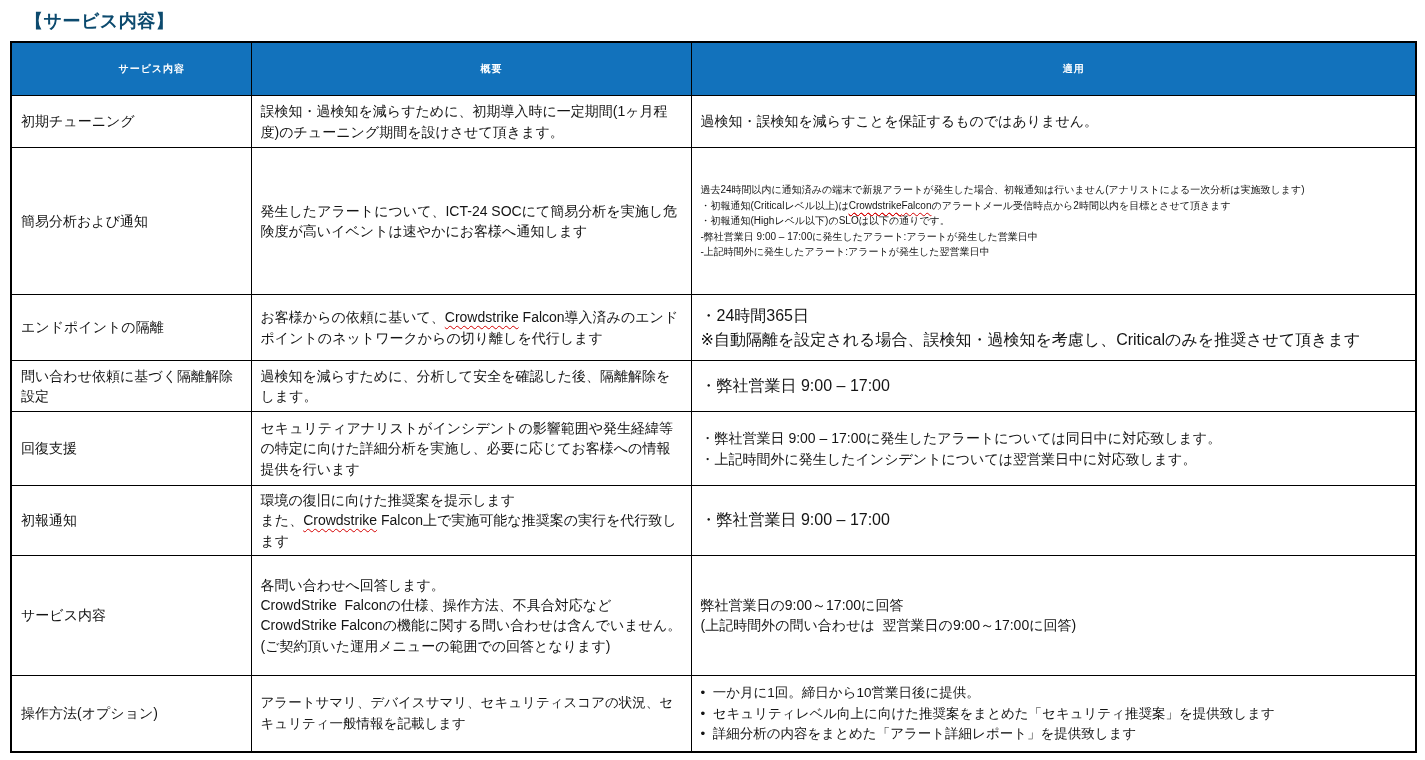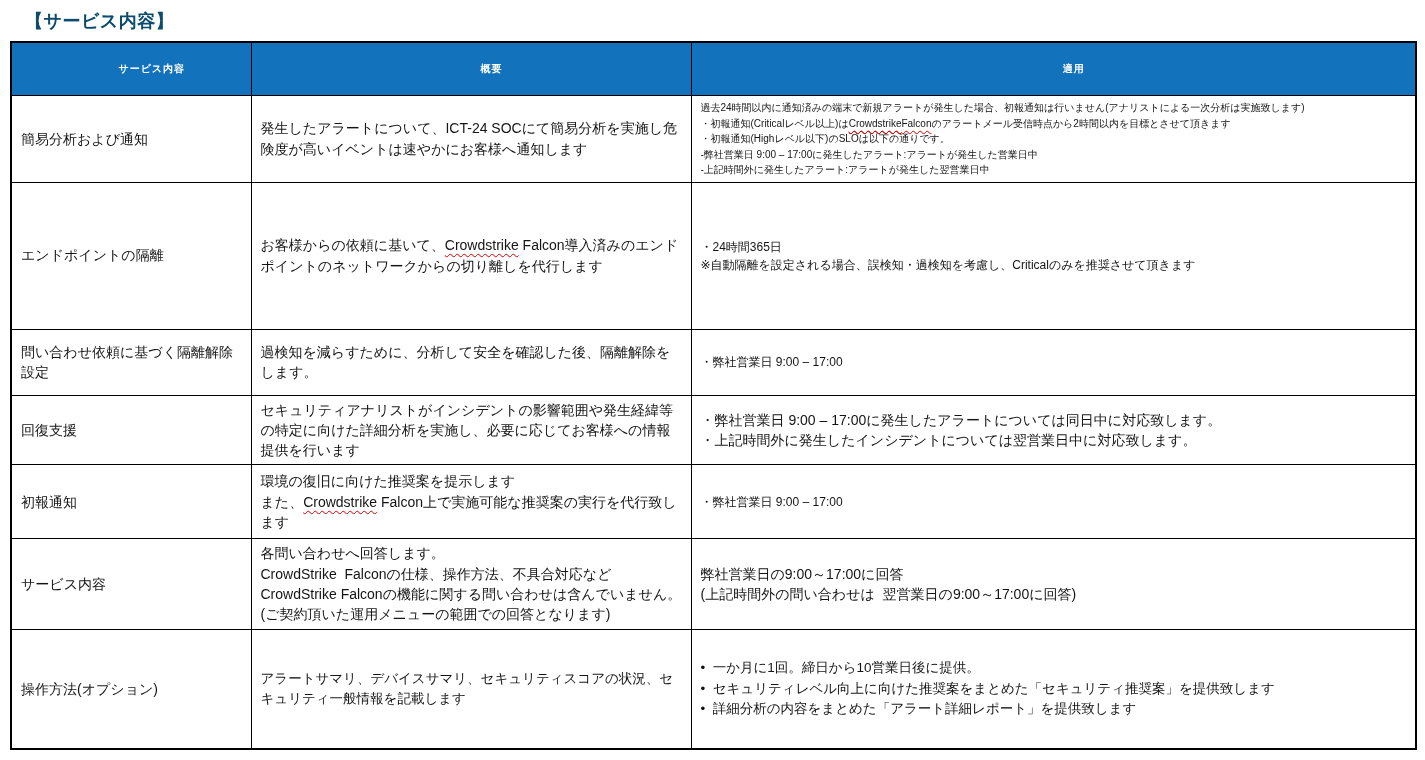--- a/index.html
+++ b/index.html
@@ -58,21 +58,21 @@
   tbody tr:nth-child(2){height:147px}
   tbody tr:nth-child(3){height:66px}
   tbody tr:nth-child(4){height:51px}
   tbody tr:nth-child(5){height:74px}
   tbody tr:nth-child(6){height:63px}
   tbody tr:nth-child(7){height:120px}
   tbody tr:nth-child(8){height:77px}
   
   td.fz13{font-size:10px;line-height:1.55}
   td.fz135{font-size:13.5px;line-height:1.5}
-  td.fz16{font-size:12px;line-height:1.5}
+  td.fz16{font-size:16px;line-height:1.5}
   .sq{
     text-decoration:underline;
     text-decoration-style:wavy;
     text-decoration-color:var(--squiggle);
     text-decoration-thickness:1px;
     text-underline-offset:3px;
   }
 </style>
 </head>
 <body>
@@ -86,20 +86,25 @@
       <col class="c3">
     </colgroup>
   <thead>
     <tr>
       <th>サービス内容</th>
       <th>概要</th>
       <th>適用</th>
     </tr>
   </thead>
   <tbody>
+    <tr>
+      <td>初期チューニング</td>
+      <td>誤検知・過検知を減らすために、初期導入時に一定期間(1ヶ月程度)のチューニング期間を設けさせて頂きます。</td>
+      <td>過検知・誤検知を減らすことを保証するものではありません。</td>
+    </tr>
     <tr>
       <td>簡易分析および通知</td>
       <td>発生したアラートについて、ICT-24 SOCにて簡易分析を実施し危険度が高いイベントは速やかにお客様へ通知します</td>
       <td class="fz13">過去24時間以内に通知済みの端末で新規アラートが発生した場合、初報通知は行いません(アナリストによる一次分析は実施致します)
 ・初報通知(Criticalレベル以上)は<span class="sq"><span class="sq">Crowdstrike</span>Falcon</span>のアラートメール受信時点から2時間以内を目標とさせて頂きます
 ・初報通知(Highレベル以下)のSLOは以下の通りです。
 -弊社営業日 9:00 – 17:00に発生したアラート:アラートが発生した営業日中
 -上記時間外に発生したアラート:アラートが発生した翌営業日中</td>
     </tr>
     <tr>

